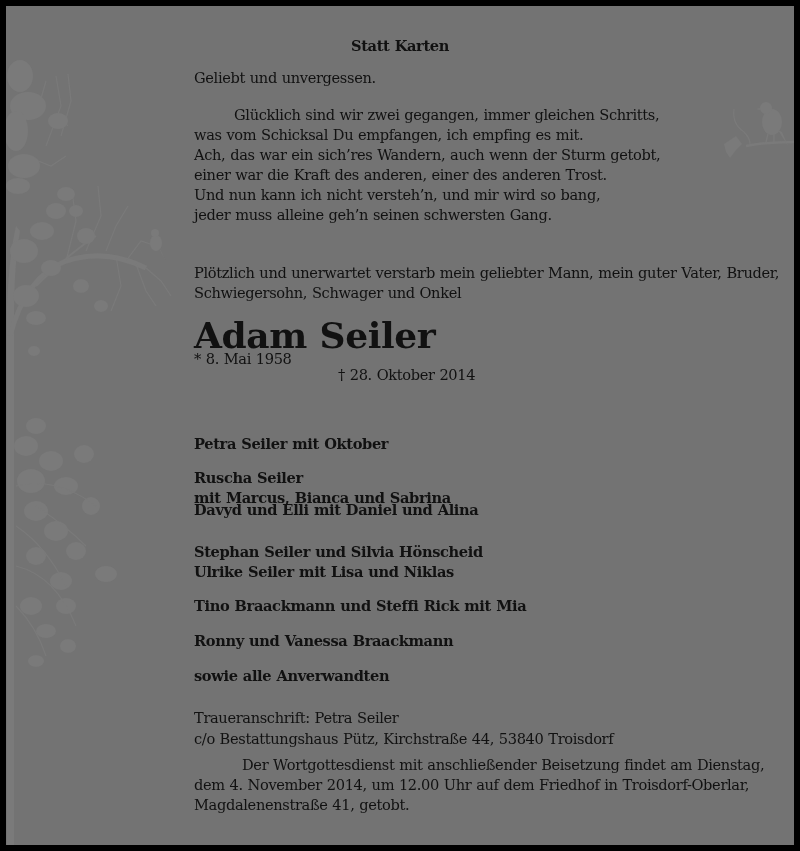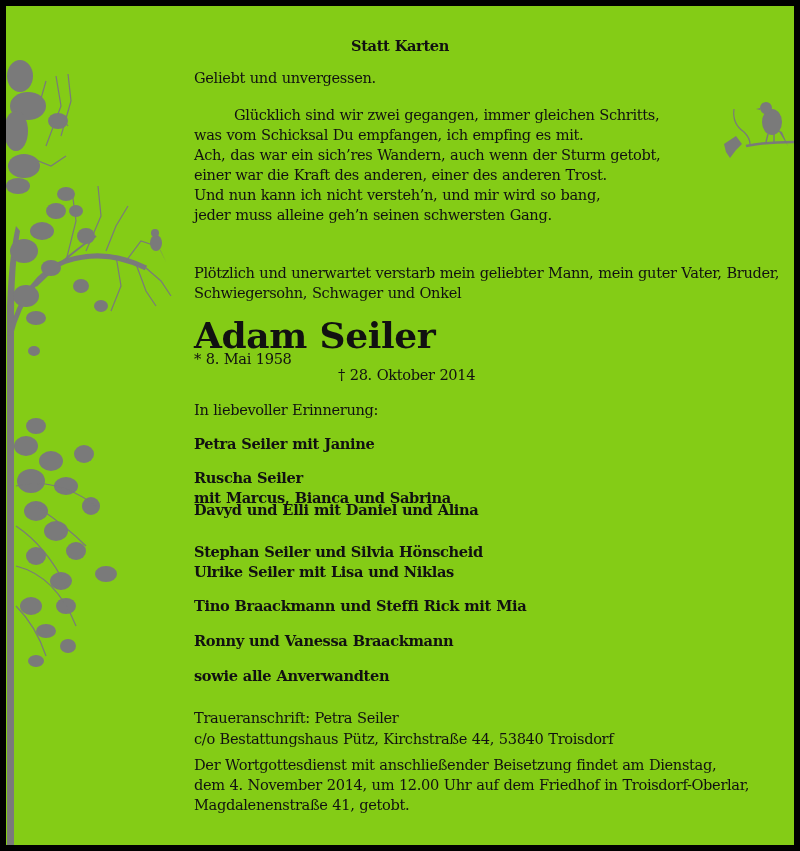--- a/index.html
+++ b/index.html
@@ -1,19 +1,19 @@
 <!DOCTYPE html>
 <html><head>
 <meta charset="utf-8">
 <style>
   html, body { margin: 0; padding: 0; background: #000; }
   body { width: 800px; height: 851px; position: relative; overflow: hidden; }
   .page {
     position: absolute; left: 6px; top: 6px; width: 788px; height: 839px;
-    background: #84cc16; overflow: hidden;
+    background: #737373; overflow: hidden;
   }
   .art { position: absolute; left: 0; top: 0; }
   .txt {
     position: absolute; left: 188px;
     font-family: "DejaVu Serif", "Liberation Serif", serif;
     color: #111; font-size: 14.6px; white-space: nowrap;
     letter-spacing: -0.35px; word-spacing: 0.5px;
   }
   .center { left: 0; width: 788px; text-align: center; }
   .b { font-weight: bold; }
@@ -135,24 +135,23 @@
   <div class="txt" style="top:258px;">
     <div class="line" style="top:0px;">Plötzlich und unerwartet verstarb mein geliebter Mann, mein guter Vater, Bruder,</div>
     <div class="line" style="top:20px;text-align:right;">Schwiegersohn, Schwager und Onkel</div>
   </div>
 
   <div class="txt name" style="top:308px;">Adam Seiler</div>
 
   <div class="txt" style="top:344px;">* 8. Mai 1958</div>
   <div class="txt" style="top:360px; left:332px;text-align:center;">† 28. Oktober 2014</div>
 
-  <div class="txt" style="top:395px;">In liebevoller Erinnerung:</div>
 
   <div class="txt b" style="top:429px;">
-    <div class="line">Petra Seiler mit Janine</div>
+    <div class="line">Petra Seiler mit Oktober</div>
   </div>
   <div class="txt b" style="top:463px;">
     <div class="line" style="top:0px;">Ruscha Seiler</div>
     <div class="line" style="top:20px;">mit Marcus, Bianca und Sabrina</div>
     <div class="line" style="top:32px;">Davyd und Elli mit Daniel und Alina</div>
   </div>
   <div class="txt b" style="top:537px;">
     <div class="line" style="top:0px;">Stephan Seiler und Silvia Hönscheid</div>
     <div class="line" style="top:20px;">Ulrike Seiler mit Lisa und Niklas</div>
   </div>
@@ -165,18 +164,18 @@
   <div class="txt b" style="top:661px;">
     <div class="line">sowie alle Anverwandten</div>
   </div>
 
   <div class="txt" style="top:703px;">
     <div class="line" style="top:0px;">Traueranschrift: Petra Seiler</div>
     <div class="line" style="top:21px;">c/o Bestattungshaus Pütz, Kirchstraße 44, 53840 Troisdorf</div>
   </div>
 
   <div class="txt" style="top:750px;">
-    <div class="line" style="top:0px;">Der Wortgottesdienst mit anschließender Beisetzung findet am Dienstag,</div>
+    <div class="line" style="top:0px;margin-left:48px;">Der Wortgottesdienst mit anschließender Beisetzung findet am Dienstag,</div>
     <div class="line" style="top:20px;">dem 4. November 2014, um 12.00 Uhr auf dem Friedhof in Troisdorf-Oberlar,</div>
     <div class="line" style="top:40px;">Magdalenenstraße 41, getobt.</div>
   </div>
 
 </div>
 
 </body></html>

